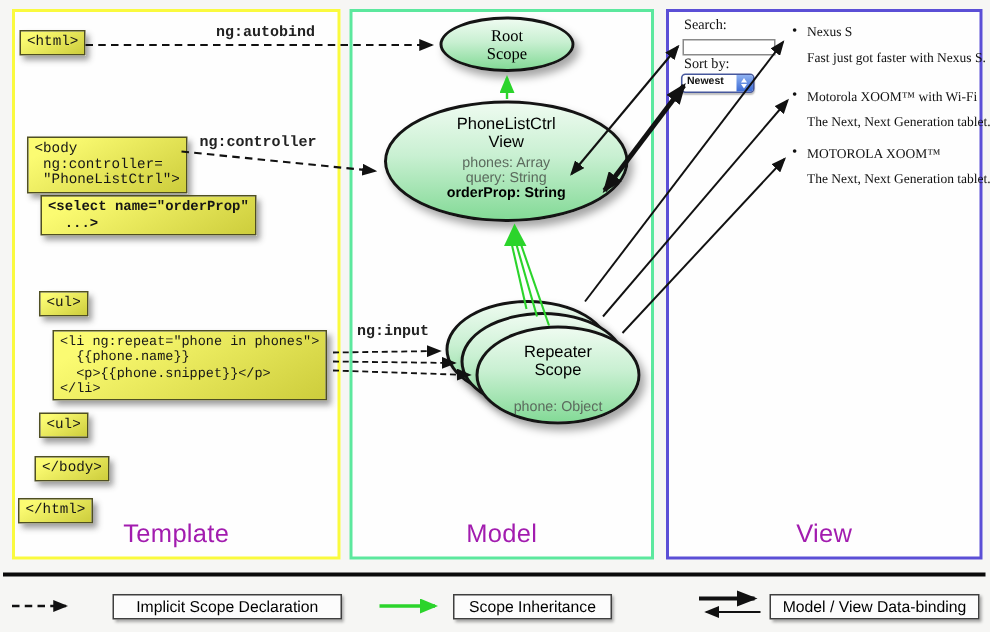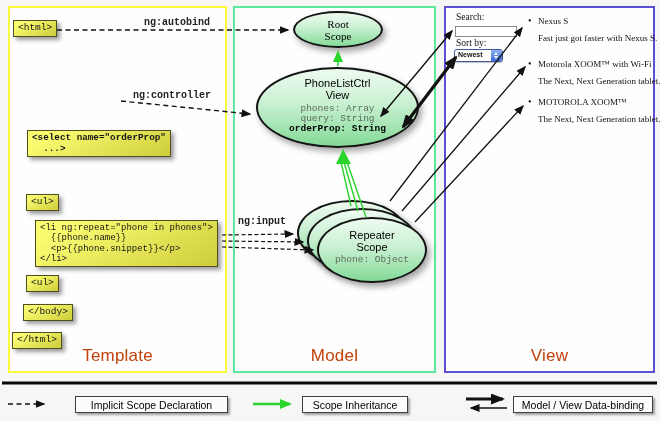--- a/index.html
+++ b/index.html
@@ -15,38 +15,38 @@
   }
   html,body{margin:0;padding:0;}
   body{width:660px;height:421px;background:#f6f6f4;font-family:"Liberation Sans",sans-serif;}
   #canvas{position:relative;width:660px;height:421px;overflow:hidden;}
 
   .col{position:absolute;top:6px;height:367px;background:#fefefe;box-sizing:border-box;}
   .col-template{left:8px;width:219px;border:2px solid var(--c-template-border);}
   .col-model{left:233px;width:203px;border:2px solid var(--c-model-border);}
   .col-view{left:444px;width:211px;border:2px solid var(--c-view-border);}
   .col-label{position:absolute;bottom:5px;left:50%;transform:translateX(-50%);
-    font-size:17px;color:#c2410c;letter-spacing:.2px;}
+    font-size:17px;color:#a21caf;letter-spacing:.2px;}
 
   .code{position:absolute;font-family:"Liberation Mono",monospace;font-size:9.5px;
     line-height:10.5px;white-space:pre;color:#161616;
     background:linear-gradient(150deg,var(--c-codebox-top) 15%,var(--c-codebox-bottom) 100%);
     border:1px solid #4f4f22;box-shadow:2.5px 3px 4px rgba(40,40,40,.45);
     padding:2px 4px;box-sizing:border-box;}
   .code.bold{font-weight:bold;font-size:9.3px;}
   .code.small{font-size:9px;line-height:10.3px;}
 
   .ng-label{position:absolute;font-family:"Liberation Mono",monospace;font-weight:bold;
     font-size:10px;color:#222;white-space:pre;}
 
   .ellipse{position:absolute;border-radius:50%;border:2px solid #141414;
     background:linear-gradient(180deg,var(--c-ellipse-top) 0%,var(--c-ellipse-mid) 45%,var(--c-ellipse-bottom) 100%);
     box-shadow:3px 4px 6px rgba(0,0,0,.35);box-sizing:border-box;text-align:center;color:#000;}
   .scope-title{font-size:11px;line-height:11.5px;white-space:pre;}
-  .scope-prop{font-family:Liberation Mono, monospace;font-size:9.5px;line-height:10px;color:#5c6b5e;}
+  .scope-prop{font-family:Liberation Sans, sans-serif;font-size:9.5px;line-height:10px;color:#5c6b5e;}
   .scope-prop.bold{color:#000;font-weight:bold;}
 
   .view-text{font-family:"Liberation Serif",serif;color:#111;}
   .v-label{position:absolute;font-size:9.5px;}
   .search-input{position:absolute;left:455px;top:26px;width:62px;height:11px;background:#fff;
     border:1px solid #8a8a8a;box-sizing:border-box;font-family:"Liberation Serif",serif;font-size:8px;padding:0 2px;}
   .dropdown{position:absolute;left:454px;top:49px;width:49px;height:13px;background:#fff;
     border:1px solid #46579c;border-radius:3px;box-sizing:border-box;box-shadow:0 1px 1px rgba(0,0,0,.25);}
   .dropdown .dd-text{position:absolute;left:3px;top:1px;font-size:7px;font-weight:bold;color:#111;
     font-family:"Liberation Sans",sans-serif;}
@@ -77,20 +77,23 @@
     <span class="col-label">Template</span>
   </div>
   <div class="col col-model">
     <span class="col-label">Model</span>
   </div>
   <div class="col col-view">
     <span class="col-label">View</span>
   </div>
 
   <div class="code" style="left:13px;top:20px;">&lt;html&gt;</div>
+  <div class="code" style="left:18px;top:91px;">&lt;body
+ ng:controller=
+ "PhoneListCtrl"&gt;</div>
   <div class="code bold" style="left:27px;top:130px;">&lt;select name="orderProp"
   ...&gt;</div>
   <div class="code" style="left:26px;top:194px;">&lt;ul&gt;</div>
   <div class="code small" style="left:35px;top:220px;">&lt;li ng:repeat="phone in phones"&gt;
   {{phone.name}}
   &lt;p&gt;{{phone.snippet}}&lt;/p&gt;
 &lt;/li&gt;</div>
   <div class="code" style="left:26px;top:275px;">&lt;ul&gt;</div>
   <div class="code" style="left:23px;top:304px;">&lt;/body&gt;</div>
   <div class="code" style="left:12px;top:332px;">&lt;/html&gt;</div>
@@ -110,21 +113,21 @@
     <div class="scope-prop" style="margin-top:3px;">phones: Array</div>
     <div class="scope-prop">query: String</div>
     <div class="scope-prop bold">orderProp: String</div>
   </div>
 
   <div class="ellipse" style="left:297px;top:200px;width:110px;height:66px;"></div>
   <div class="ellipse" style="left:307px;top:208px;width:110px;height:66px;"></div>
   <div class="ellipse" style="left:317px;top:217px;width:110px;height:66px;padding-top:11px;">
     <div class="scope-title">Repeater
 Scope</div>
-    <div class="scope-prop" style="margin-top:2px;">phone: Object</div>
+    <div class="scope-prop" style="margin-top:14px;">phone: Object</div>
   </div>
 
   <div class="v-label view-text" style="left:456px;top:12px;">Search:</div>
   <input class="search-input" type="text" value="" style="">
   <div class="v-label view-text" style="left:456px;top:38px;">Sort by:</div>
   <div class="dropdown">
     <span class="dd-text">Newest</span>
     <span class="dd-btn"></span>
   </div>
 

